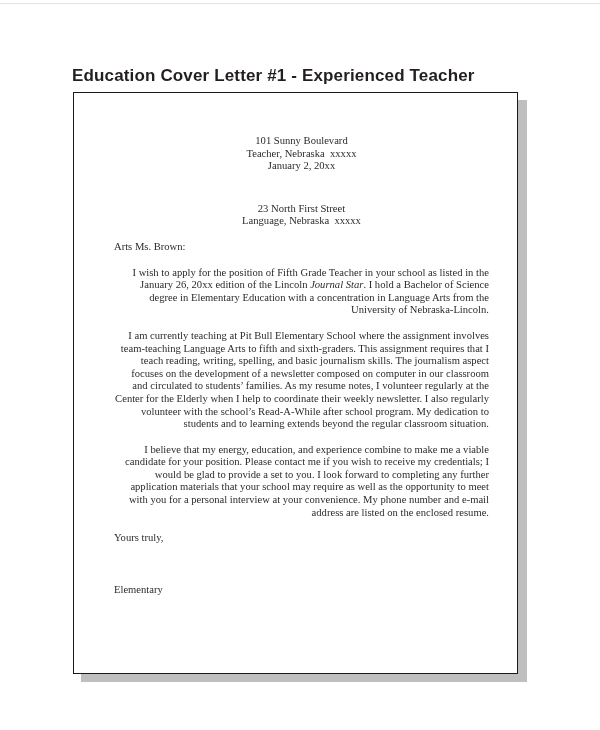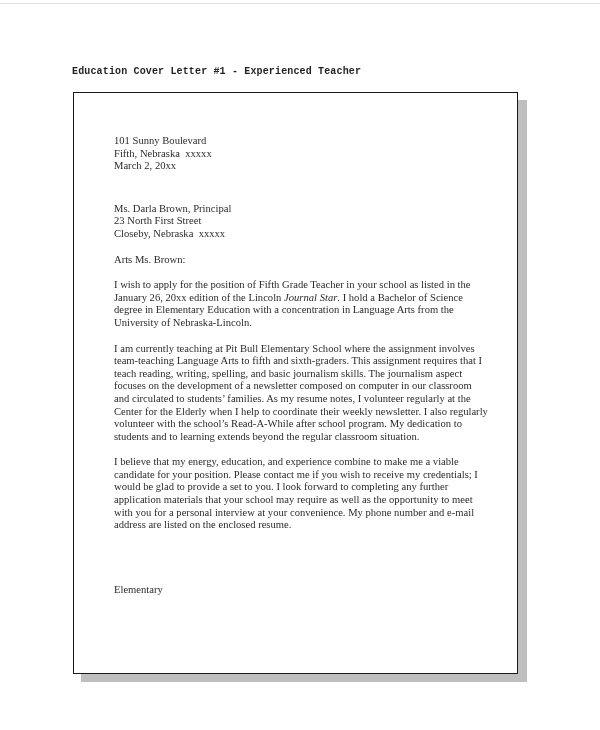--- a/index.html
+++ b/index.html
@@ -19,22 +19,22 @@
     left: 0;
     top: 3px;
     width: 600px;
     height: 1px;
     background: #e2e2e2;
   }
   .doc-title {
     position: absolute;
     left: 72px;
     top: 66px;
-    font-family: Liberation Mono, monospace;
-    font-size: 10px;
+    font-family: Liberation Sans, sans-serif;
+    font-size: 17px;
     font-weight: bold;
     color: #231f20;
     letter-spacing: 0.15px;
     white-space: nowrap;
   }
   .page-shadow {
     position: absolute;
     left: 81px;
     top: 100px;
     width: 446px;
@@ -62,79 +62,80 @@
     color: #2b2b2b;
     text-align: left;
   }
   .block {
     margin: 0;
     padding: 0;
   }
   .line {
     display: block;
     white-space: pre-wrap;
+    text-align: center;
   }
   .gap-sender    { height: 30px; }
   .gap-recipient { height: 13px; }
   .gap-para      { height: 13px; }
   .gap-close     { height: 13px; }
   .gap-sign      { height: 26px; }
   .gap-encl      { height: 13px; }
   .para {
     margin: 0;
-    text-align: left;
+    text-align: right;
   }
   .ital {
     font-style: italic;
   }
 </style>
 </head>
 <body>
 
 <div class="top-rule"></div>
 
 <div class="doc-title">Education Cover Letter #1 - Experienced Teacher</div>
 
 <div class="page-shadow"></div>
 
 <div class="page">
   <div class="letter">
 
     <div class="block">
       <span class="line">101 Sunny Boulevard</span>
-      <span class="line">Fifth, Nebraska  xxxxx</span>
-      <span class="line">March 2, 20xx</span>
+      <span class="line">Teacher, Nebraska  xxxxx</span>
+      <span class="line">January 2, 20xx</span>
     </div>
 
     <div class="gap-sender"></div>
 
     <div class="block">
-      <span class="line">Ms. Darla Brown, Principal</span>
       <span class="line">23 North First Street</span>
-      <span class="line">Closeby, Nebraska  xxxxx</span>
+      <span class="line">Language, Nebraska  xxxxx</span>
     </div>
 
     <div class="gap-recipient"></div>
 
     <div class="block">Arts Ms. Brown:</div>
 
     <div class="gap-para"></div>
 
     <p class="para"><span>I wish to apply for the position of Fifth Grade Teacher in your school as listed in the January 26, 20xx edition of the Lincoln </span><span class="ital">Journal Star</span><span>.  I hold a Bachelor of Science degree in Elementary Education with a concentration in Language Arts from the University of Nebraska-Lincoln.</span></p>
 
     <div class="gap-para"></div>
 
     <p class="para">I am currently teaching at Pit Bull Elementary School where the assignment involves team-teaching Language Arts to fifth and sixth-graders.  This assignment requires that I teach reading, writing, spelling, and basic journalism skills.  The journalism aspect focuses on the development of a newsletter composed on computer in our classroom and circulated to students’ families. As my resume notes, I volunteer regularly at the Center for the Elderly when I help to coordinate their weekly newsletter.  I also regularly volunteer with the school’s Read-A-While after school program.  My dedication to students and to learning extends beyond the regular classroom situation.</p>
 
     <div class="gap-para"></div>
 
     <p class="para">I believe that my energy, education, and experience combine to make me a viable candidate for your position.  Please contact me if you wish to receive my credentials; I would be glad to provide a set to you.  I look forward to completing any further application materials that your school may require as well as the opportunity to meet with you for a personal interview at your convenience.  My phone number and e-mail address are listed on the enclosed resume.</p>
 
     <div class="gap-close"></div>
 
+    <div class="block">Yours truly,</div>
 
     <div class="gap-sign"></div>
 
 
     <div class="gap-encl"></div>
 
     <div class="block">Elementary</div>
 
   </div>
 </div>

